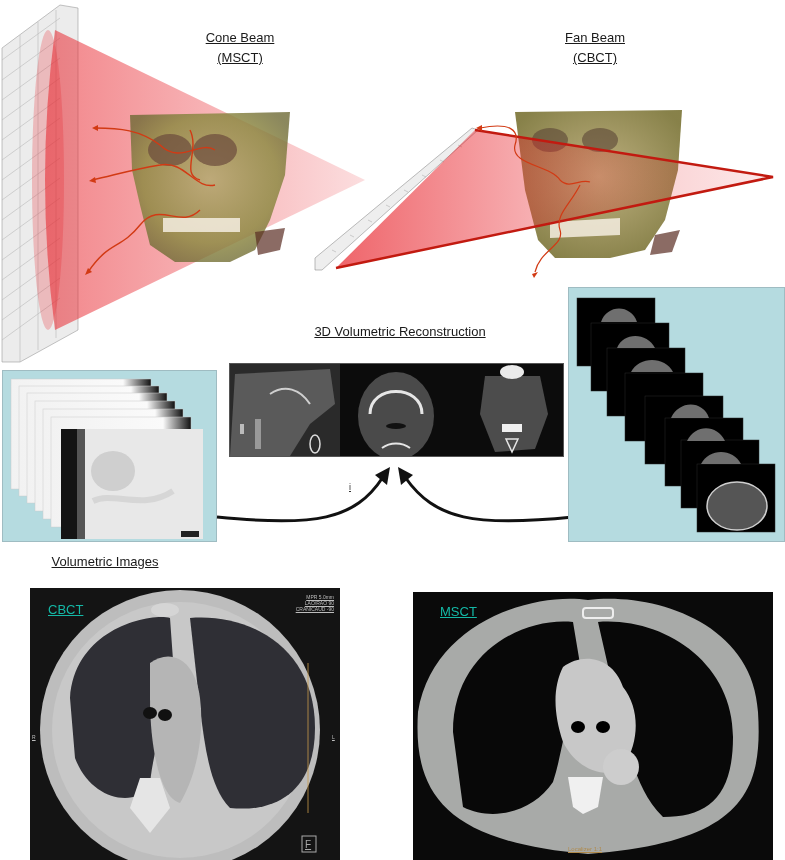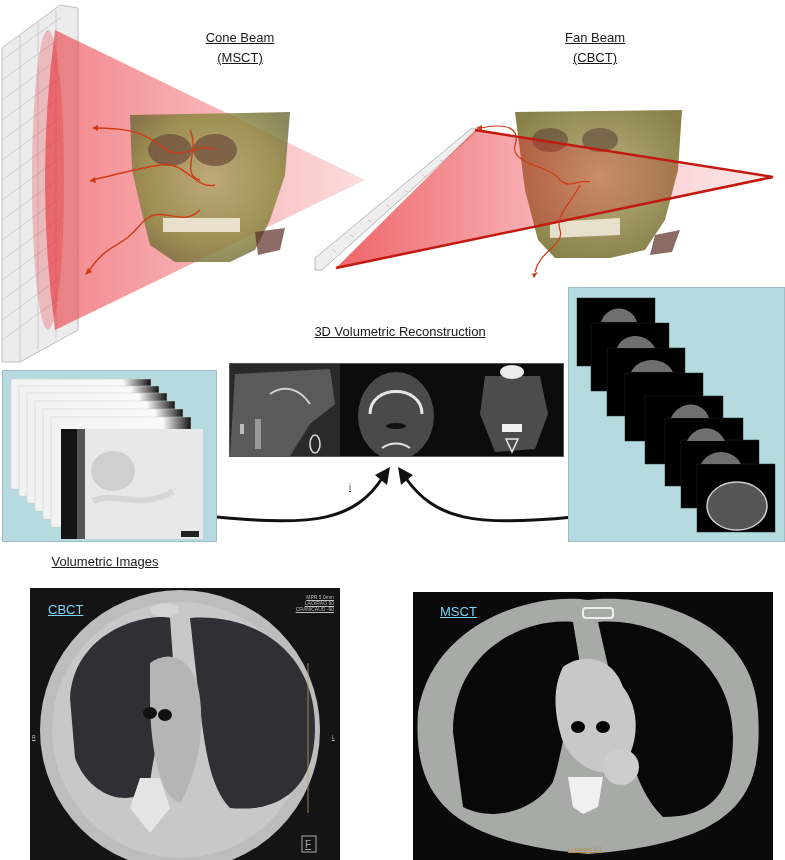--- a/index.html
+++ b/index.html
@@ -1,21 +1,21 @@
 <!DOCTYPE html>
 <html><head>
 <meta charset="utf-8">
 <style>
   html,body{margin:0;padding:0;background:#fff;}
   body{width:785px;height:860px;position:relative;overflow:hidden;font-family:"Liberation Sans",sans-serif;color:#222;}
   .abs{position:absolute;text-decoration:underline;}
   .label{font-size:13px;text-align:center;line-height:20px;color:#1a1a1a;}
   svg{display:block;}
   .panel-blue{background:#b5dbe0;border:1.5px solid #9fbcc2;box-sizing:border-box;}
-  .ct-tag{color:#7dd3fc;font-size:13px;}
+  .ct-tag{color:#14b8a6;font-size:13px;}
   .overlay-txt{color:#bdbdbd;font-size:5px;text-align:right;line-height:6px;font-family:"Liberation Sans",sans-serif;}
 </style>
 </head>
 <body>
 
 <div class="abs" style="left:0;top:0;width:380px;height:365px;">
   <svg width="380" height="365" viewBox="0 0 380 365">
     <defs>
       <linearGradient id="coneGrad" x1="1" y1="0" x2="0" y2="0">
         <stop offset="0" stop-color="#e8222a" stop-opacity="0.15"></stop>

